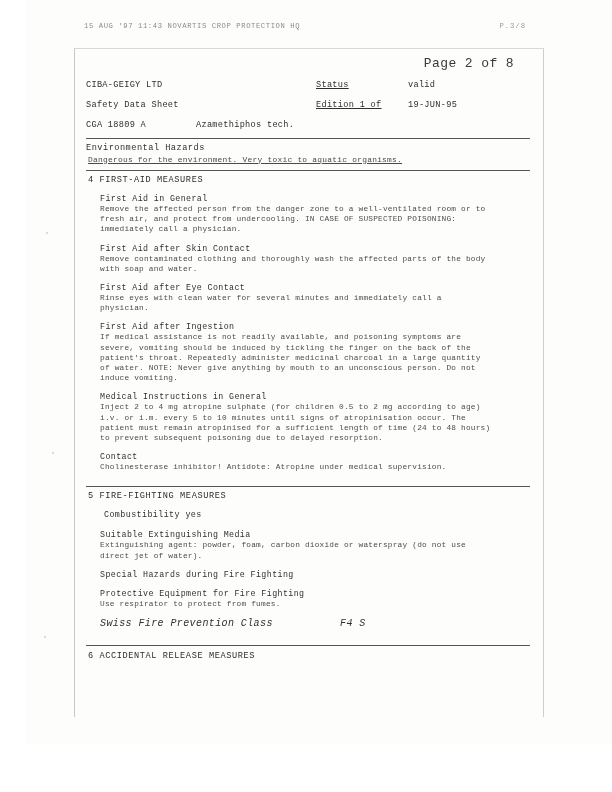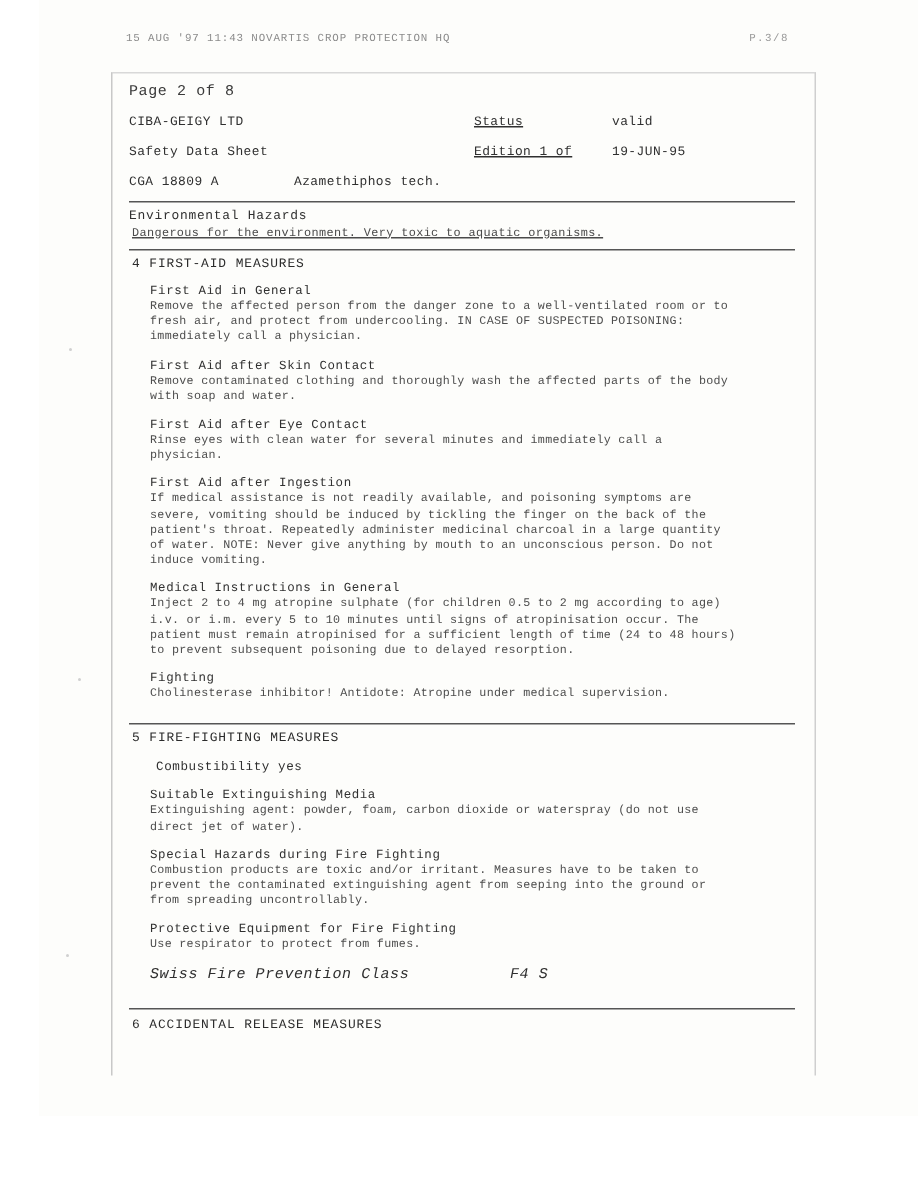--- a/index.html
+++ b/index.html
@@ -67,21 +67,22 @@
   }
 
   .content {
     position: absolute;
     left: 86px;
     top: 56px;
     width: 444px;
   }
 
   .pageno {
-    font-size: 10px;
+    text-align: right;
+    font-size: 13px;
     color: #3a3a3a;
     padding-right: 16px;
     margin-bottom: 8px;
     letter-spacing: 0.4px;
   }
 
   .hdr-row {
     display: flex;
     font-size: 8.6px;
     line-height: 13.5px;
@@ -248,40 +249,37 @@
 induce vomiting.</div>
 
     <div class="gap-md"></div>
     <div class="sub-head">Medical Instructions in General</div>
     <div class="sub-body">Inject 2 to 4 mg atropine sulphate (for children 0.5 to 2 mg according to age)
 i.v. or i.m. every 5 to 10 minutes until signs of atropinisation occur. The
 patient must remain atropinised for a sufficient length of time (24 to 48 hours)
 to prevent subsequent poisoning due to delayed resorption.</div>
 
     <div class="gap-md"></div>
-    <div class="sub-head">Fighting</div>
+    <div class="sub-head">Contact</div>
     <div class="sub-body">Cholinesterase inhibitor! Antidote: Atropine under medical supervision.</div>
 
     <div class="rule" style="margin-top:14px"></div>
 
     <div class="num-head">5 FIRE-FIGHTING MEASURES</div>
 
     <div class="gap-md"></div>
     <div class="indent-head">Combustibility yes</div>
 
     <div class="gap-md"></div>
     <div class="sub-head">Suitable Extinguishing Media</div>
     <div class="sub-body">Extinguishing agent: powder, foam, carbon dioxide or waterspray (do not use
 direct jet of water).</div>
 
     <div class="gap-md"></div>
     <div class="sub-head">Special Hazards during Fire Fighting</div>
-    <div class="sub-body">Combustion products are toxic and/or irritant. Measures have to be taken to
-prevent the contaminated extinguishing agent from seeping into the ground or
-from spreading uncontrollably.</div>
 
     <div class="gap-md"></div>
     <div class="sub-head">Protective Equipment for Fire Fighting</div>
     <div class="sub-body">Use respirator to protect from fumes.</div>
 
     <div class="gap-md"></div>
     <div class="class-row">
       <span class="lbl">Swiss Fire Prevention Class</span>
       <span>F4 S</span>
     </div>

